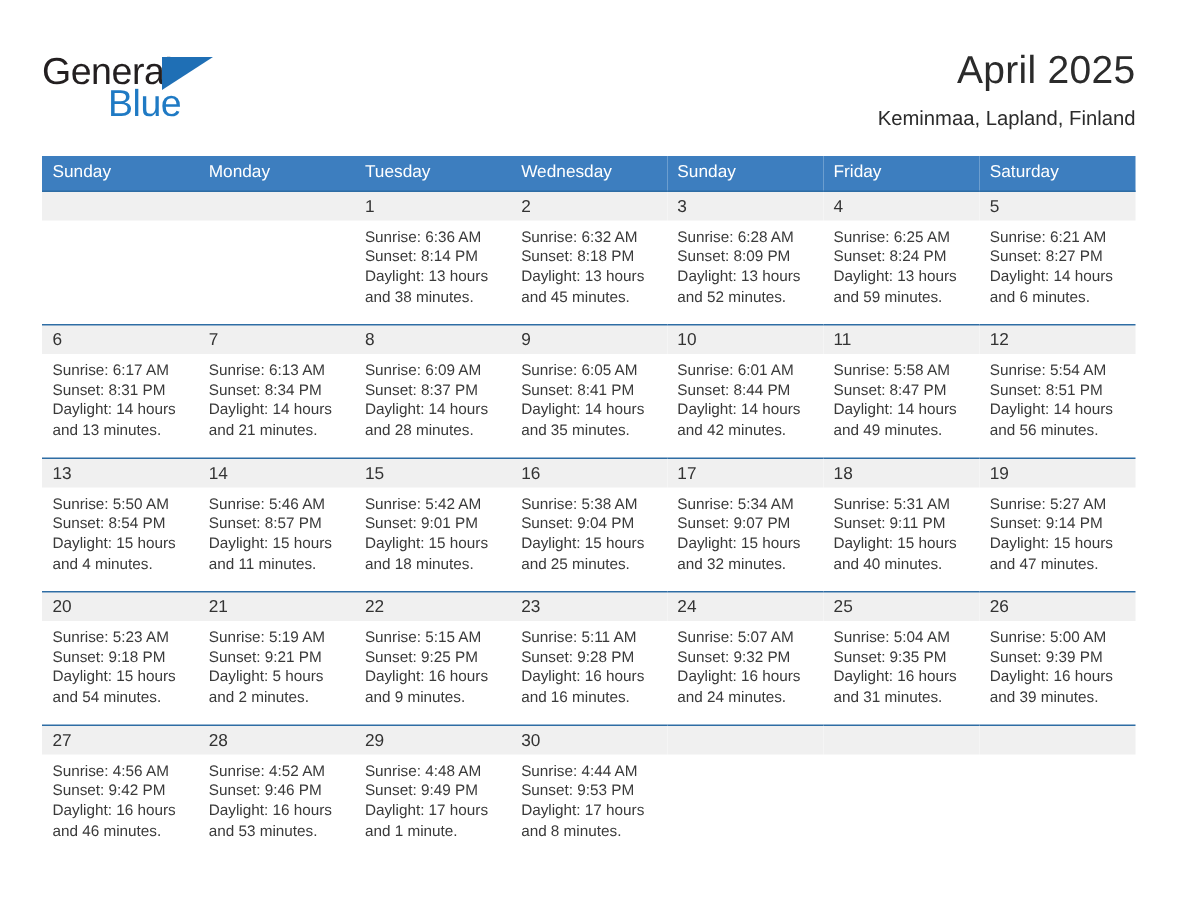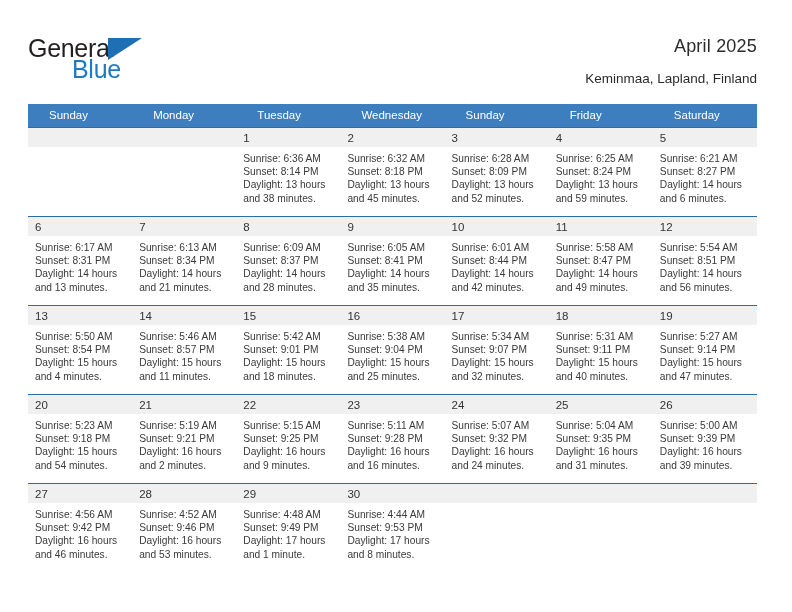--- a/index.html
+++ b/index.html
@@ -57,21 +57,21 @@
     height: 0;
     border-left: 34px solid #1f6fb5;
     border-bottom: 22px solid transparent;
   }
 
   .titles {
     text-align: right;
     padding-top: 2px;
   }
   .cal-title {
-    font-size: 18px;
+    font-size: 26px;
     font-weight: normal;
     color: #2b2b2b;
     line-height: 32px;
     letter-spacing: 0.2px;
   }
   .cal-sub {
     font-size: 13.5px;
     color: #2b2b2b;
     margin-top: 9px;
     line-height: 16px;
@@ -84,21 +84,21 @@
     border-collapse: collapse;
     table-layout: fixed;
   }
 
   .calendar thead th {
     background: #3d7ebf;
     color: #ffffff;
     font-size: 11.5px;
     font-weight: normal;
     text-align: left;
-    padding: 5px 0 6px 21px;
+    padding: 5px 0 6px 7px;
     height: 22px;
   }
 
   .wk-row { height: 89px; }
   .wk-row.last { height: 85px; }
 
   .calendar td {
     vertical-align: top;
     border-top: 1.2px solid #2e6da4;
     padding: 0;
@@ -332,21 +332,21 @@
               <div>Sunrise: 5:23 AM</div>
               <div>Sunset: 9:18 PM</div>
               <div class="dl">Daylight: 15 hours and 54 minutes.</div>
             </div>
           </td>
           <td>
             <div class="daynum-band">21</div>
             <div class="cell-body">
               <div>Sunrise: 5:19 AM</div>
               <div>Sunset: 9:21 PM</div>
-              <div class="dl">Daylight: 16 hours and 2 minutes.</div>
+              <div class="dl">Daylight: 5 hours and 2 minutes.</div>
             </div>
           </td>
           <td>
             <div class="daynum-band">22</div>
             <div class="cell-body">
               <div>Sunrise: 5:15 AM</div>
               <div>Sunset: 9:25 PM</div>
               <div class="dl">Daylight: 16 hours and 9 minutes.</div>
             </div>
           </td>

